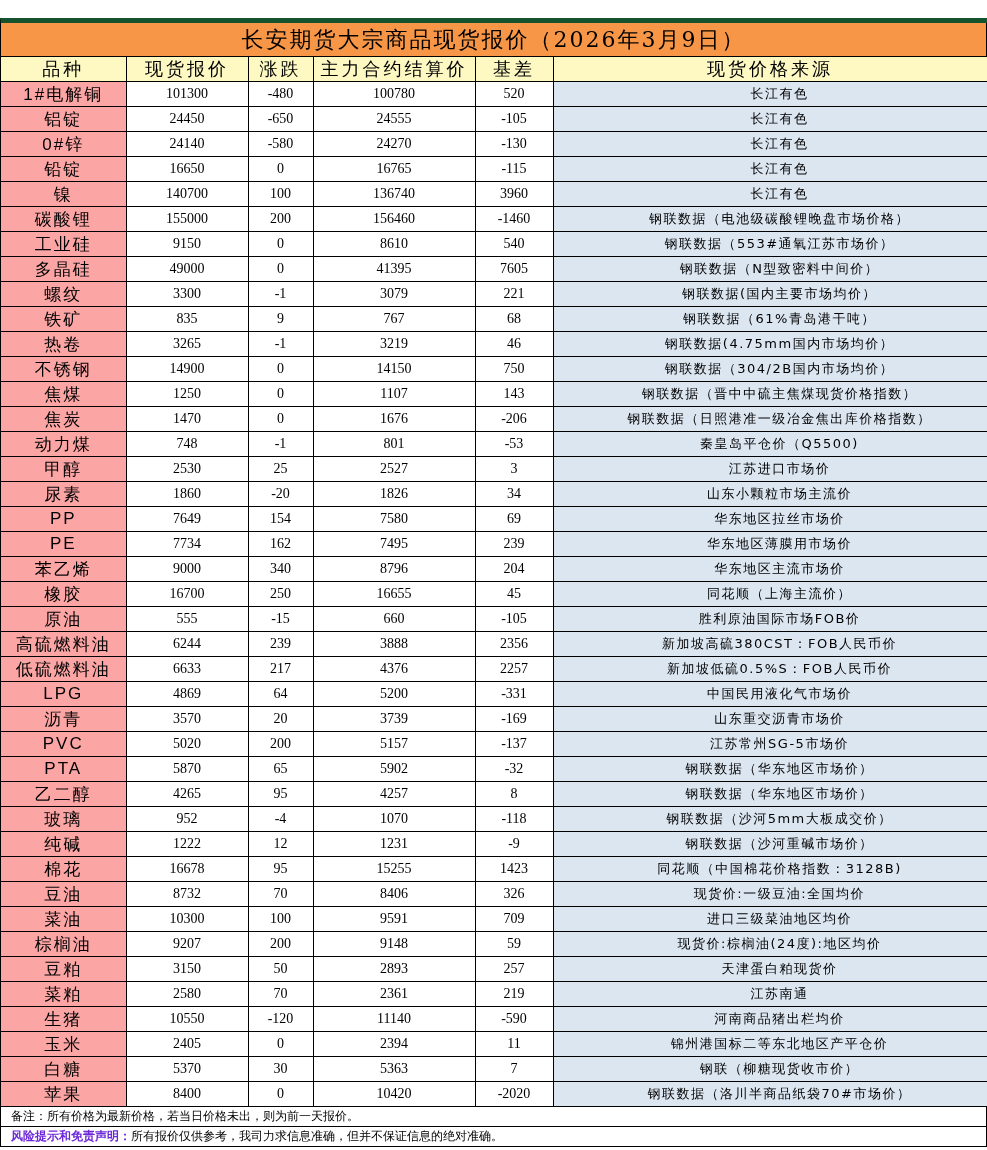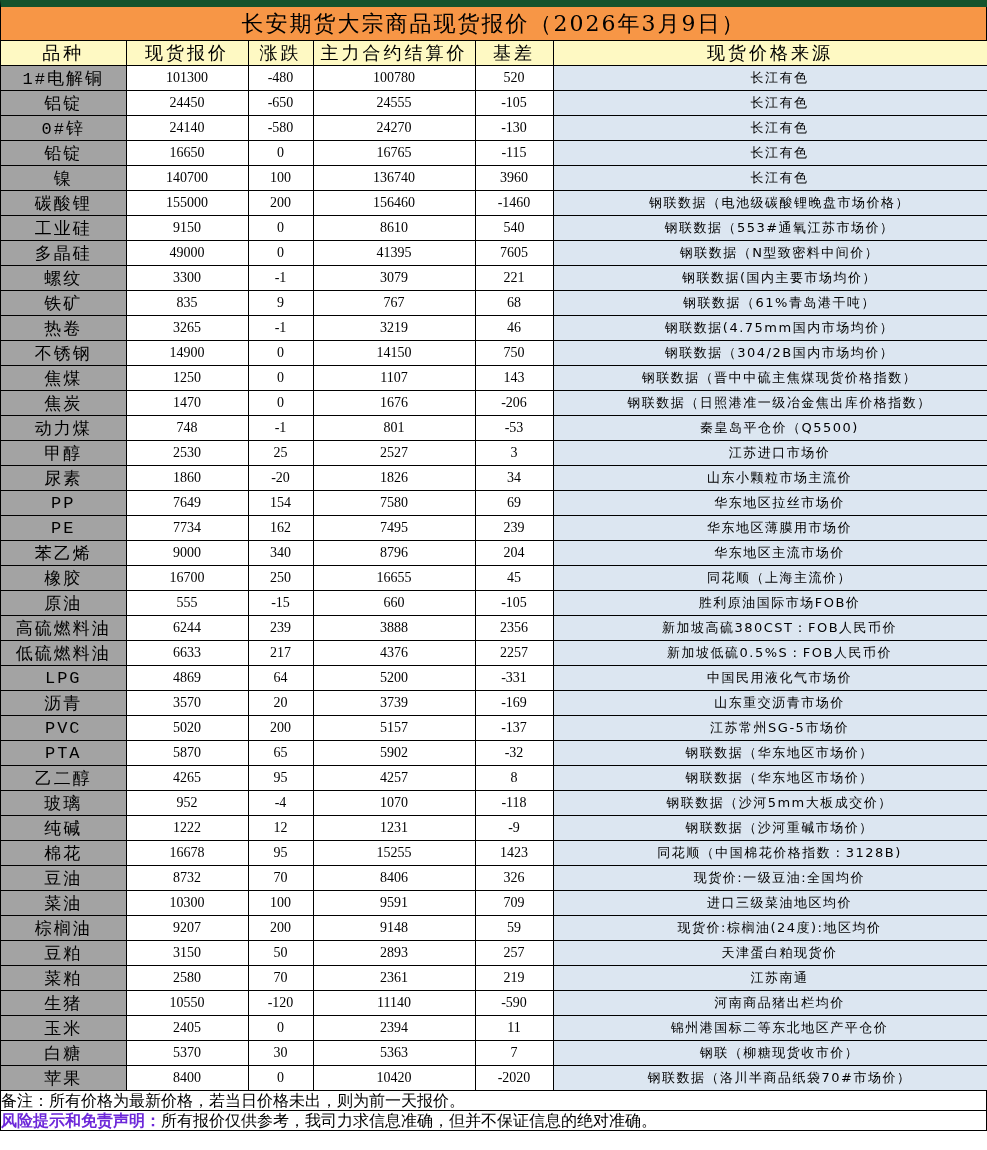--- a/index.html
+++ b/index.html
@@ -1,25 +1,25 @@
 <!DOCTYPE html>
 <html><head>
 <meta charset="utf-8">
 <style>
   html, body { margin:0; padding:0; background:#ffffff; }
   body { width:987px; height:1150px; overflow:hidden; font-family:"DejaVu Serif","Liberation Serif",serif; }
-  .sheet { position:absolute; left:0; top:0; width:986px; border-left:1px solid #000; border-top:7px solid #14532d; }
+  .sheet { position:absolute; left:0; top:18px; width:986px; border-left:1px solid #000; border-top:5px solid #14532d; }
   .title { height:33px; background:#f79646; border-right:1px solid #000; border-bottom:1px solid #000; text-align:center; font-size:22px; line-height:33px; color:#000; letter-spacing:2px; }
   table { border-collapse:collapse; width:986px; table-layout:fixed; }
   td, th { border-right:1px solid #000; border-bottom:1px solid #000; padding:0; text-align:center; white-space:nowrap; overflow:hidden; }
   th { background:#fef9c3; height:24px; font-weight:normal; font-size:18px; letter-spacing:3px; font-family:"DejaVu Serif",serif; }
   td { height:24px; font-size:14px; font-family:"Liberation Serif",serif; }
-  td.name { background:#a3a3a3; font-size:17px; letter-spacing:2px; font-family:Liberation Mono, monospace; }
+  td.name { background:#fca5a5; font-size:17px; letter-spacing:2px; font-family:Liberation Sans, sans-serif; }
   td.src { background:#dce6f1; font-size:13px; letter-spacing:1.5px; font-family:"DejaVu Sans",sans-serif;padding-left:19px; }
-  .note-row { height:19px; border-right:1px solid #000; border-bottom:1px solid #000; font-size:16px; line-height:19px; padding-left:0; font-family:"DejaVu Serif",serif; }
+  .note-row { height:19px; border-right:1px solid #000; border-bottom:1px solid #000; font-size:12px; line-height:19px; padding-left:10px; font-family:"DejaVu Serif",serif; }
   .risk-label { color:#6d28d9; font-weight:bold; }
 </style>
 </head>
 <body>
 
 <div class="sheet">
   <div class="title">长安期货大宗商品现货报价（2026年3月9日）</div>
   <table>
     <colgroup>
       <col style="width:125px">

